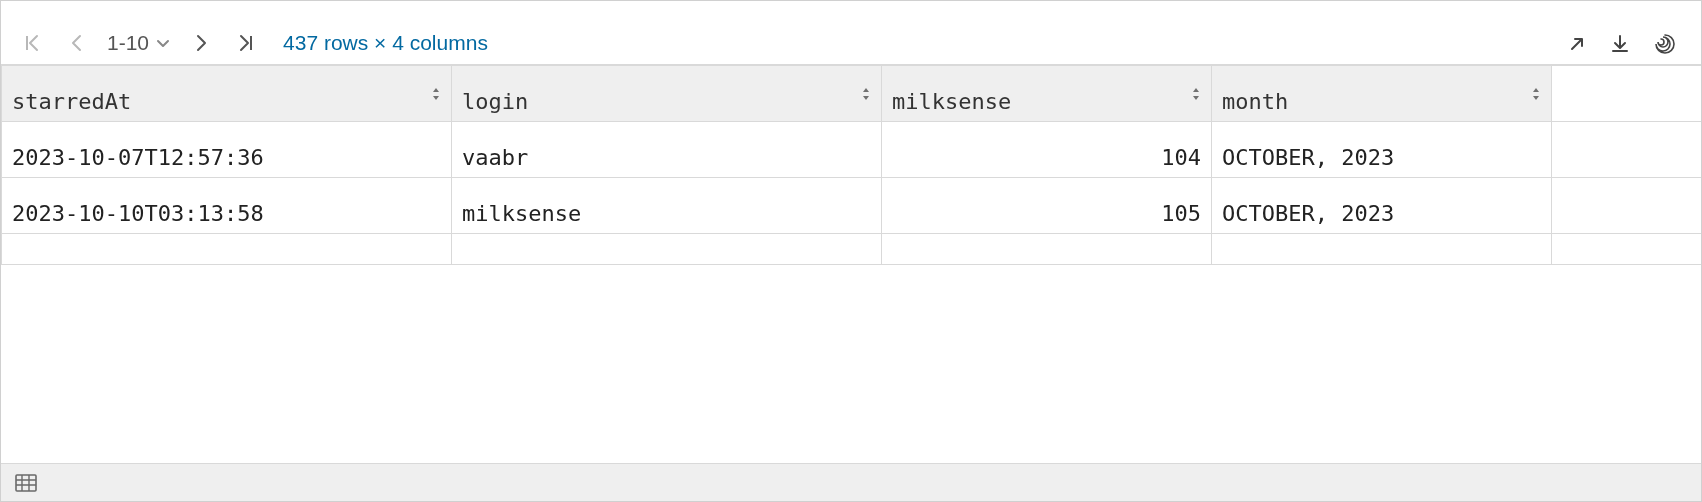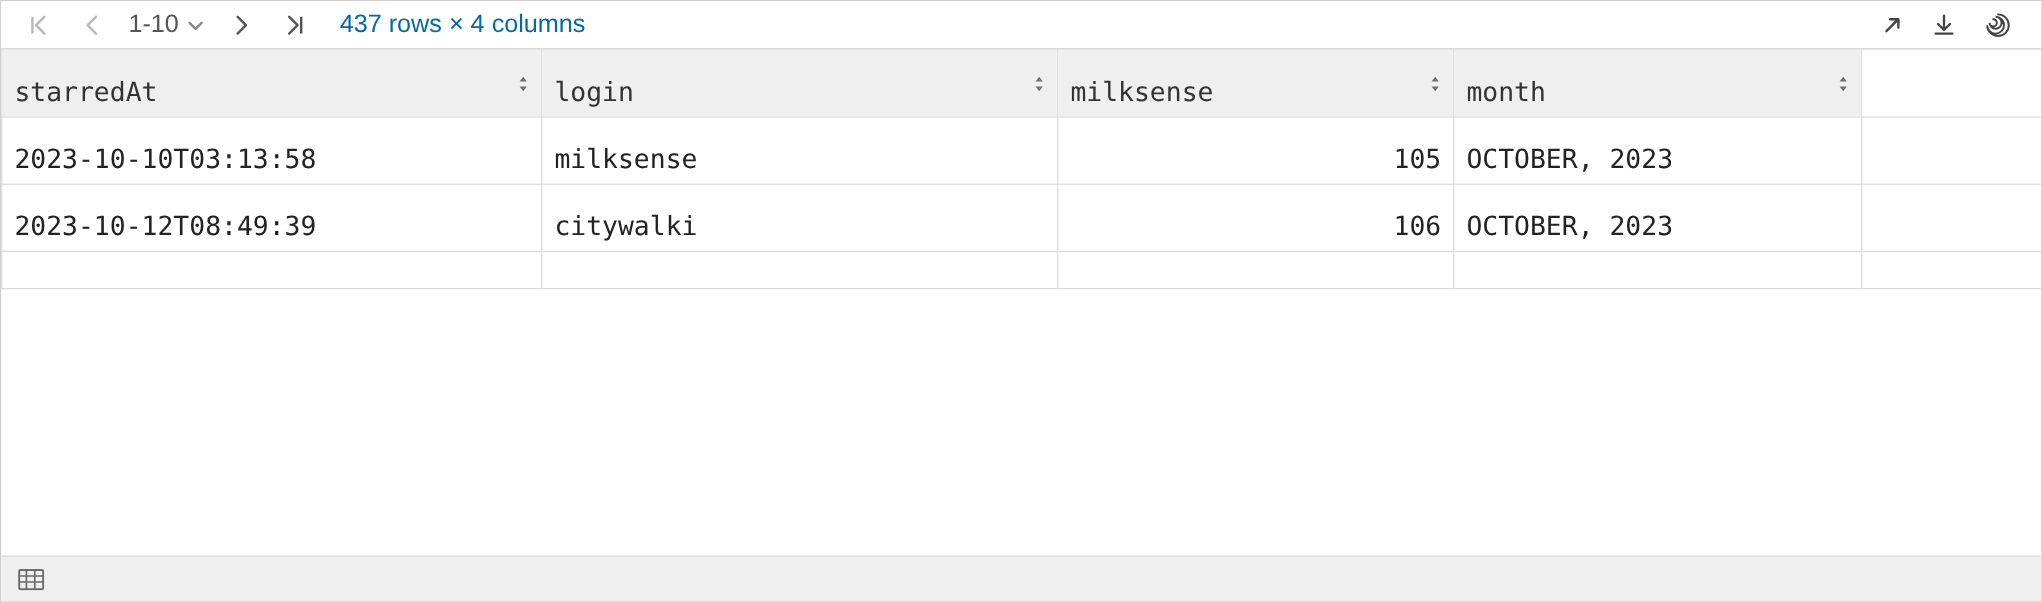--- a/index.html
+++ b/index.html
@@ -14,26 +14,26 @@
     width: 1702px;
     height: 502px;
     border: 1px solid #d0d0d0;
     display: flex;
     flex-direction: column;
     position: relative;
   }
   
   .toolbar {
     display: flex;
-    align-items: center;
+    align-items: flex-end;
     padding: 8px 18px;
     gap: 22px;
     border-bottom: 1px solid #d9d9d9;
     background: #fff;
-    height: 40px;
+    height: 64px;
   }
   .toolbar-left { display:flex; align-items:center; gap:18px; }
   .toolbar-spacer { flex: 1 1 auto; }
   .toolbar-right { display:flex; align-items:center; gap:22px; padding-right:6px;}
   .pager-btn {
     display:inline-flex; align-items:center; justify-content:center;
     width:26px; height:26px; color:#555;
   }
   .pager-btn.disabled { color:#b8b8b8; }
   .pager-range {
@@ -188,30 +188,30 @@
                 <svg width="10" height="14" viewBox="0 0 10 14">
                   <path d="M5 1l3 4H2z" fill="currentColor"></path>
                   <path d="M5 13l3-4H2z" fill="currentColor"></path>
                 </svg>
               </span></th>
             <th class="col-pad"></th>
           </tr>
         </thead>
       <tbody id="tbody">
           <tr>
+            <td>2023-10-07T12:57:36</td>
+            <td>vaabr</td>
+            <td class="num">104</td>
+            <td>OCTOBER, 2023</td>
+            <td class="col-pad"></td>
+          </tr>
+          <tr>
             <td>2023-10-10T03:13:58</td>
             <td>milksense</td>
             <td class="num">105</td>
-            <td>OCTOBER, 2023</td>
-            <td class="col-pad"></td>
-          </tr>
-          <tr>
-            <td>2023-10-12T08:49:39</td>
-            <td>citywalki</td>
-            <td class="num">106</td>
             <td>OCTOBER, 2023</td>
             <td class="col-pad"></td>
           </tr>
           <tr class="row-partial">
             <td style="height: 26px;"></td>
             <td style="height: 26px;"></td>
             <td style="height: 26px;"></td>
             <td style="height: 26px;"></td>
             <td class="col-pad" style="height: 26px;"></td>
           </tr>

